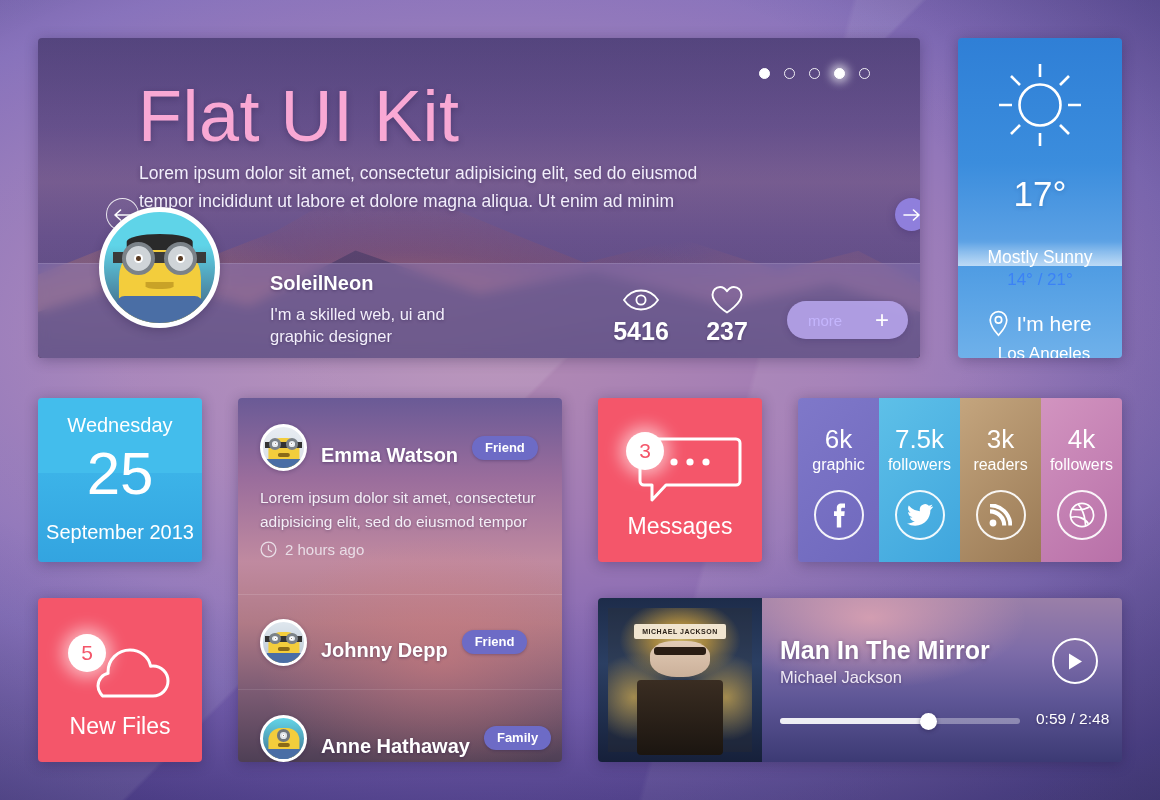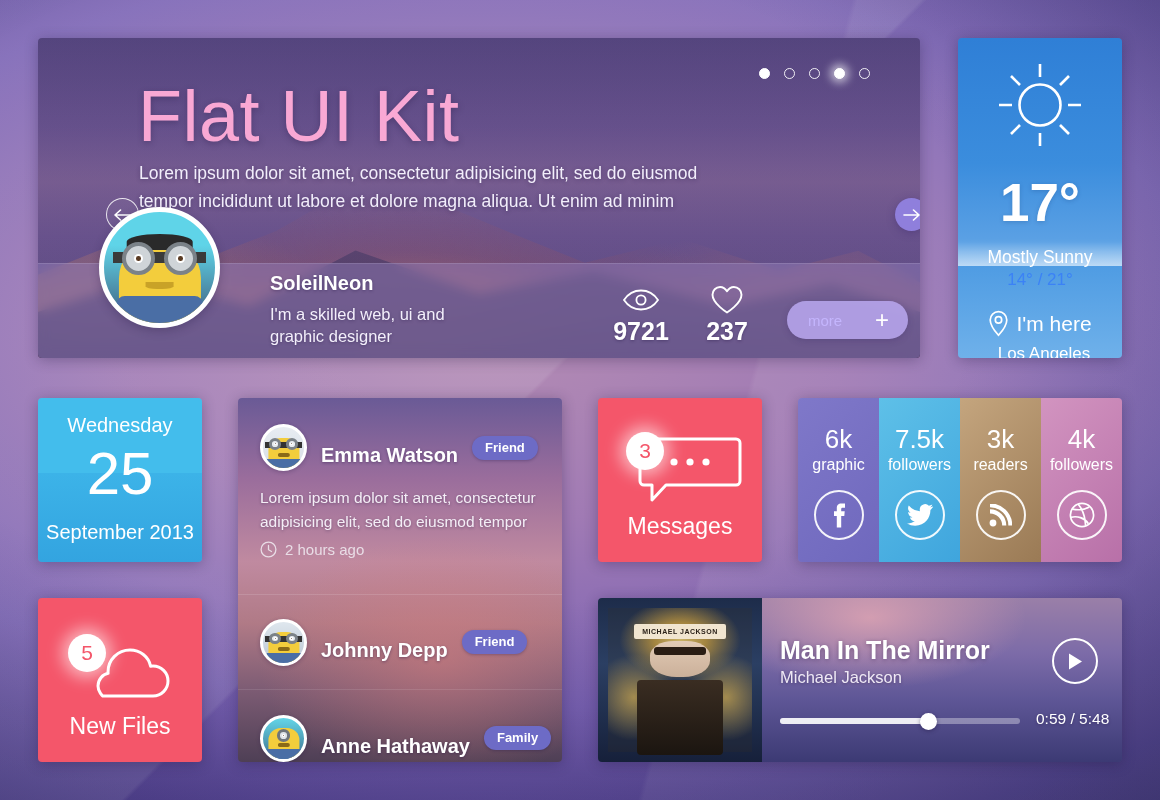--- a/index.html
+++ b/index.html
@@ -130,21 +130,21 @@
   
   #weather { left: 958px; top: 38px; width: 164px; height: 320px; }
   .w-top { position: absolute; left:0; right:0; top:0; height: 228px;
     background: linear-gradient(to bottom, #2f7fd6 0%, #3b8ddd 55%, #5aa0e4 88%, #86bcee 100%); }
   .w-top::after { content:""; position:absolute; left:0; right:0; bottom:0; height:24px;
     background: linear-gradient(to bottom, rgba(255,255,255,0) 0%, rgba(255,255,255,0.45) 100%); }
   .w-bot { position: absolute; left:0; right:0; bottom:0; height: 92px;
     background: linear-gradient(to bottom, #4f9ce3 0%, #6fb1ea 100%); }
   .w-sun { position: absolute; left: 50%; transform: translateX(-50%); top: 21px; }
   .w-temp { position: absolute; left: 0; right: 0; top: 138px; text-align: center;
-    font-size: 53px; font-weight: 700; color: #fff; line-height: 1; text-shadow: 0 1px 4px rgba(20,60,120,0.25); }
+    font-size: 35px; font-weight: 400; color: #fff; line-height: 1; text-shadow: 0 1px 4px rgba(20,60,120,0.25); }
   .w-cond { position: absolute; left: 0; right: 0; top: 209px; text-align: center; font-size: 17.5px; color: #fff; }
   .w-range { position: absolute; left: 0; right: 0; top: 232px; text-align: center; font-size: 17px; color: #3b82f6; }
   .w-here { position: absolute; left: 0; right: 0; top: 272px; display: flex; align-items: center; justify-content: center; gap: 7px; }
   .w-here span { font-size: 21px; color: #fff; font-weight: 300; }
   .w-city { position: absolute; left: 8px; right: 0; top: 306px; text-align: center; font-size: 17px; color: #fff; }
 
   
   #calendar { left: 38px; top: 398px; width: 164px; height: 164px;
     background: linear-gradient(to bottom, #43bdec 0%, #43bdec 46%, #3cb3e8 46%, #33a4e0 100%); }
   .cal-day { position: absolute; left:0; right:0; top: 16px; text-align: center; font-size: 20px; color: #fff; font-weight: 400; }
@@ -305,21 +305,21 @@
     <div class="prof-name">SoleilNeon</div>
     <div class="prof-desc">I'm a skilled web, ui and graphic designer</div>
 
     <div class="stat" id="stat-views">
       <div class="icon">
         <svg width="38" height="22" viewBox="0 0 38 22">
           <path d="M2 11C7 3.5 13 1.5 19 1.5S31 3.5 36 11c-5 7.5-11 9.5-17 9.5S7 18.5 2 11z" fill="none" stroke="#fff" stroke-width="1.8"></path>
           <circle cx="19" cy="11" r="4.6" fill="none" stroke="#fff" stroke-width="1.8"></circle>
         </svg>
       </div>
-      <div class="val">9721</div>
+      <div class="val">5416</div>
     </div>
 
     <div class="stat" id="stat-likes">
       <div class="icon">
         <svg width="34" height="30" viewBox="0 0 34 30">
           <path d="M17 27.5S2.5 18.5 2.5 9.8C2.5 5.4 5.9 2 10.1 2c3 0 5.3 1.7 6.9 4.3C18.6 3.7 20.9 2 23.9 2 28.1 2 31.5 5.4 31.5 9.8 31.5 18.5 17 27.5 17 27.5z" fill="none" stroke="#fff" stroke-width="1.9" stroke-linejoin="round"></path>
         </svg>
       </div>
       <div class="val">237</div>
     </div>
@@ -518,16 +518,16 @@
     <div class="mu-play">
       <svg width="17" height="19" viewBox="0 0 17 19">
         <path d="M2 1.5l13 8-13 8z" fill="#fff"></path>
       </svg>
     </div>
 
     <div class="mu-track">
       <div class="mu-fill" style="width: 62%;"></div>
       <div class="mu-knob" style="left: 62%;"></div>
     </div>
-    <div class="mu-time">0:59 / 5:48</div>
+    <div class="mu-time">0:59 / 2:48</div>
   </div>
 
 </div>
 
 </body></html>

